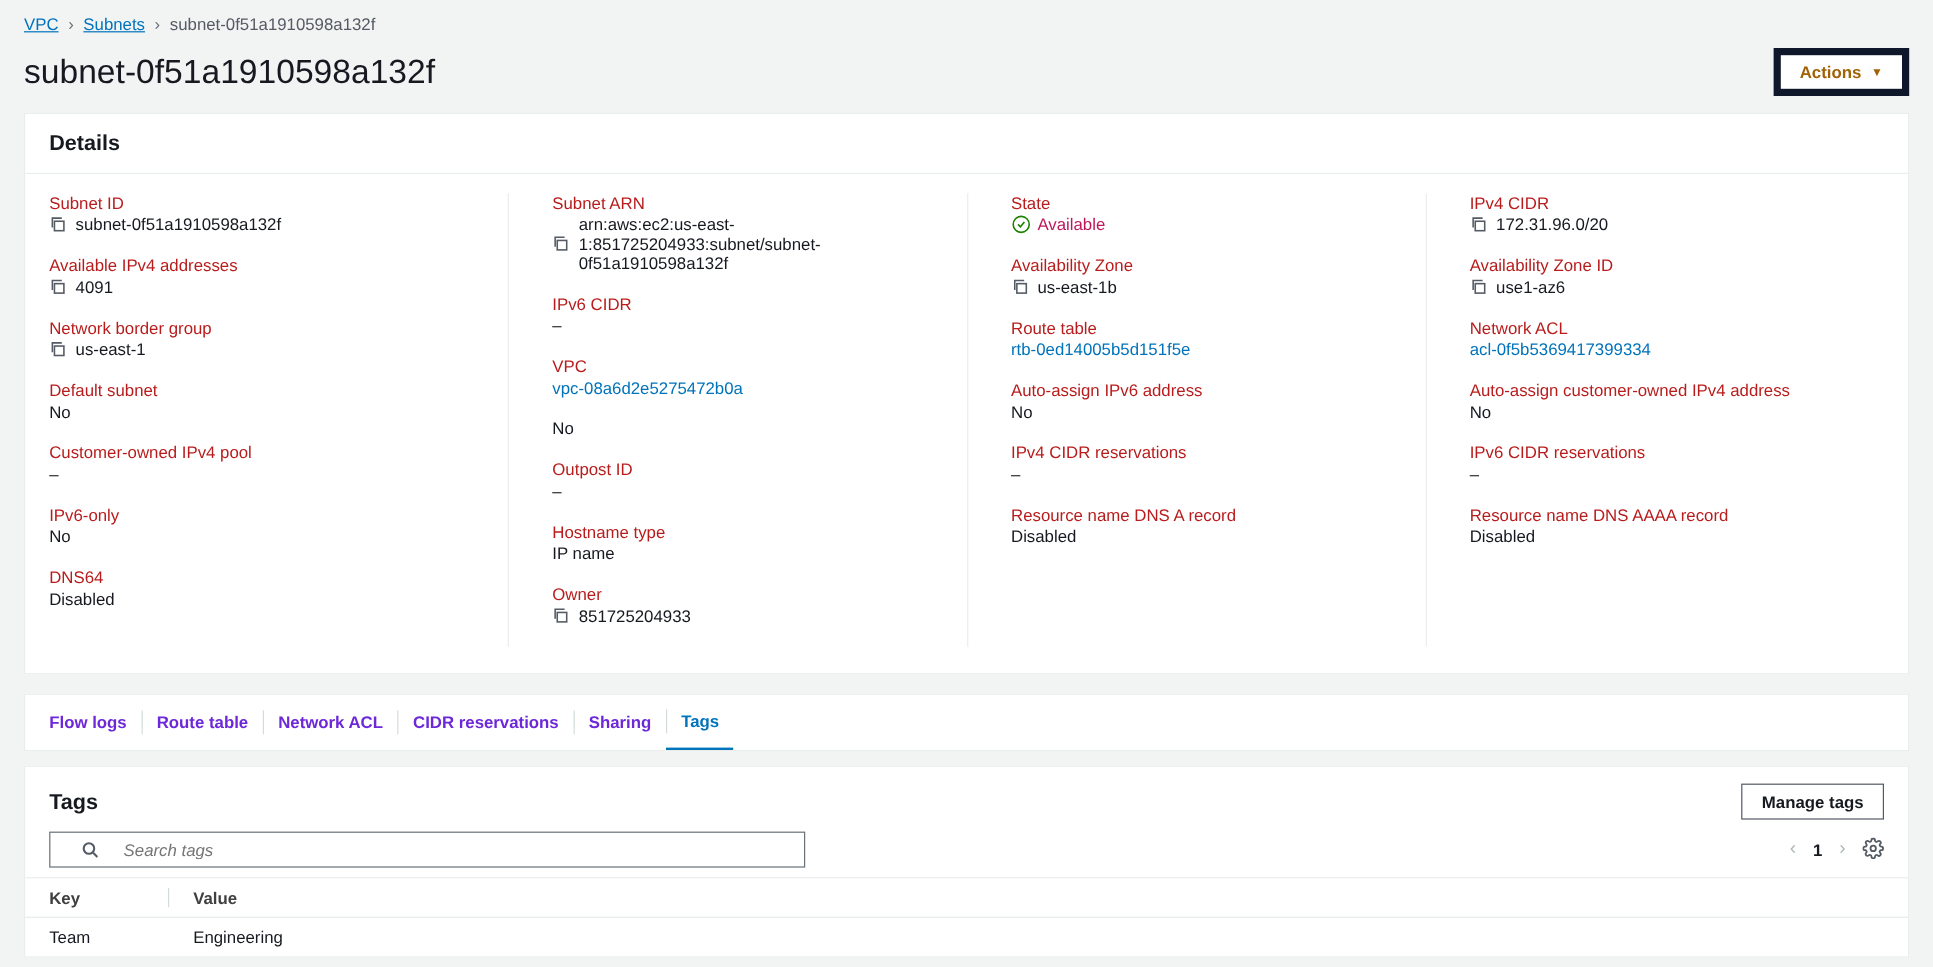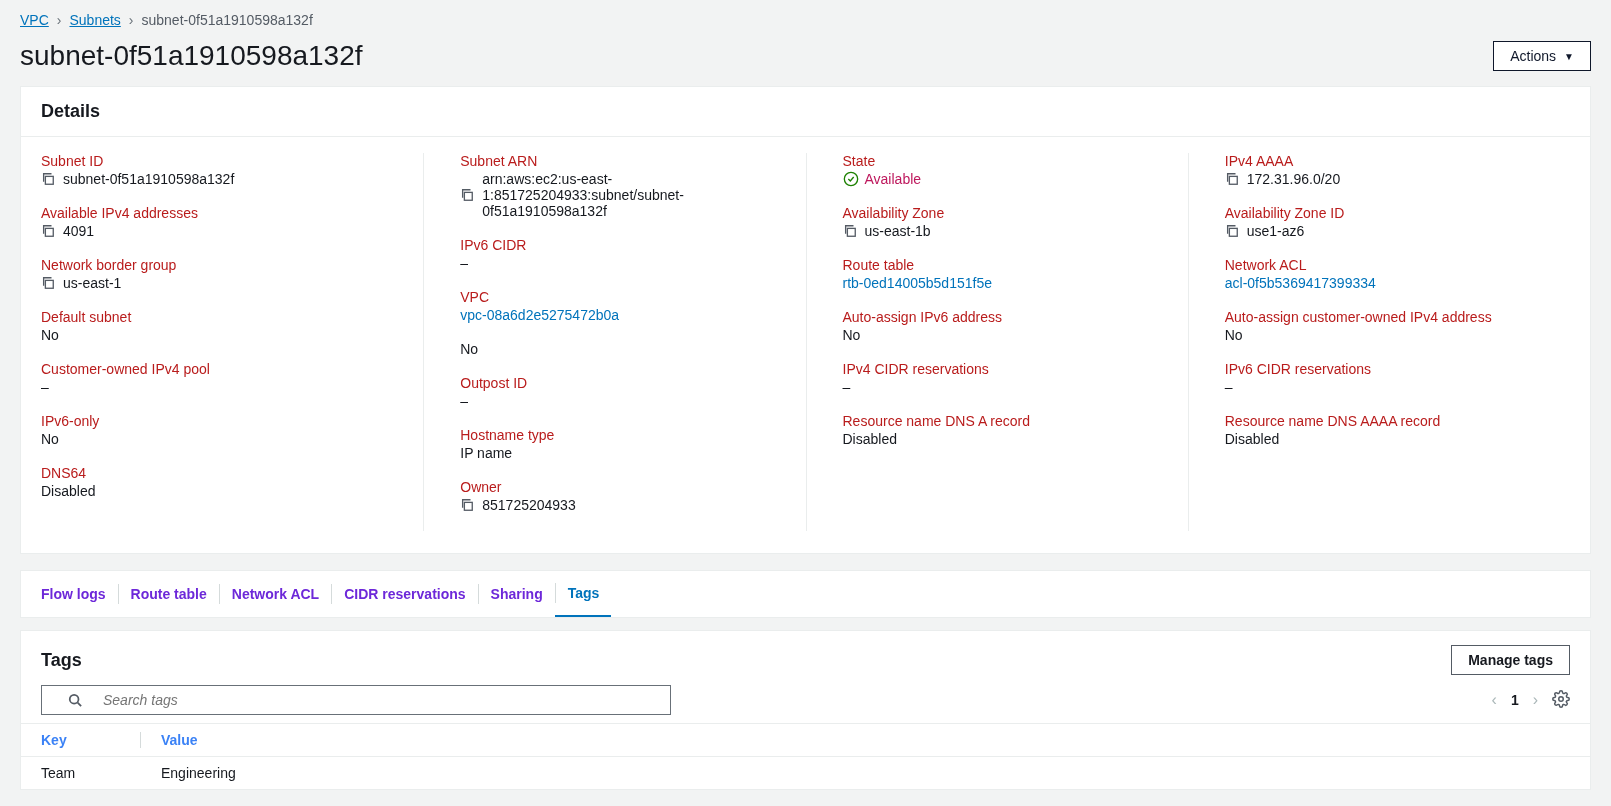--- a/index.html
+++ b/index.html
@@ -15,23 +15,23 @@
   
   .breadcrumb { display: flex; align-items: center; gap: 8px; font-size: 14px; }
   .breadcrumb a { text-decoration: underline; }
   .breadcrumb .chev { color: #687078; }
   .breadcrumb .current { color: #545b64; }
 
   
   .header-row { display: flex; justify-content: space-between; align-items: center; margin-top: 12px; margin-bottom: 14px; }
   .page-title { font-size: 28px; font-weight: 400; }
   .actions-btn {
-    background: #fff; border: 1px solid #0f172a; padding: 6px 16px; font-size: 14px;
-    display: inline-flex; align-items: center; gap: 8px; cursor: pointer; font-weight: 400;
-    color: #0f172a;
+    background: #fff; border: 6px solid #0f172a; padding: 6px 16px; font-size: 14px;
+    display: inline-flex; align-items: center; gap: 8px; cursor: pointer; font-weight: 700;
+    color: #a16207;
   }
   .actions-btn .caret { font-size: 10px; }
 
   
   .panel {
     background: #fff; border: 1px solid #eaeded; margin-bottom: 16px;
   }
   .panel-header {
     padding: 14px 20px; border-bottom: 1px solid #eaeded;
     display: flex; justify-content: space-between; align-items: center;
@@ -89,21 +89,21 @@
   .gear { cursor: pointer; }
   .gear svg { width: 18px; height: 18px; color: #545b64; }
 
   
   .tags-table { width: 100%; border-collapse: collapse; }
   .tags-table th, .tags-table td {
     text-align: left; padding: 8px 20px; font-size: 14px;
   }
   .tags-table thead th {
     border-top: 1px solid #eaeded; border-bottom: 1px solid #eaeded;
-    font-weight: 700; color: #3b82f6;
+    font-weight: 700; color: #404040;
   }
   .tags-table thead th.key { width: 120px; position: relative; }
   .tags-table thead th.key::after {
     content: ""; position: absolute; right: 0; top: 8px; bottom: 8px; width: 1px; background: #d5dbdb;
   }
 </style>
 </head>
 <body>
 
 <nav class="breadcrumb">
@@ -278,21 +278,21 @@
           </div>
           <div class="field">
             <div class="field-label">Resource name DNS A record</div>
             <div class="field-value">
               <span>Disabled</span>
             </div>
           </div>
         </div>
       <div class="details-col">
           <div class="field">
-            <div class="field-label">IPv4 AAAA</div>
+            <div class="field-label">IPv4 CIDR</div>
             <div class="field-value">
               <svg class="copy-icon" viewBox="0 0 16 16" fill="none" stroke="#545b64" stroke-width="1.5">
   <rect x="5" y="5" width="9" height="9"></rect>
   <path d="M3 11V2h9"></path>
 </svg>
               <span>172.31.96.0/20</span>
             </div>
           </div>
           <div class="field">
             <div class="field-label">Availability Zone ID</div>

